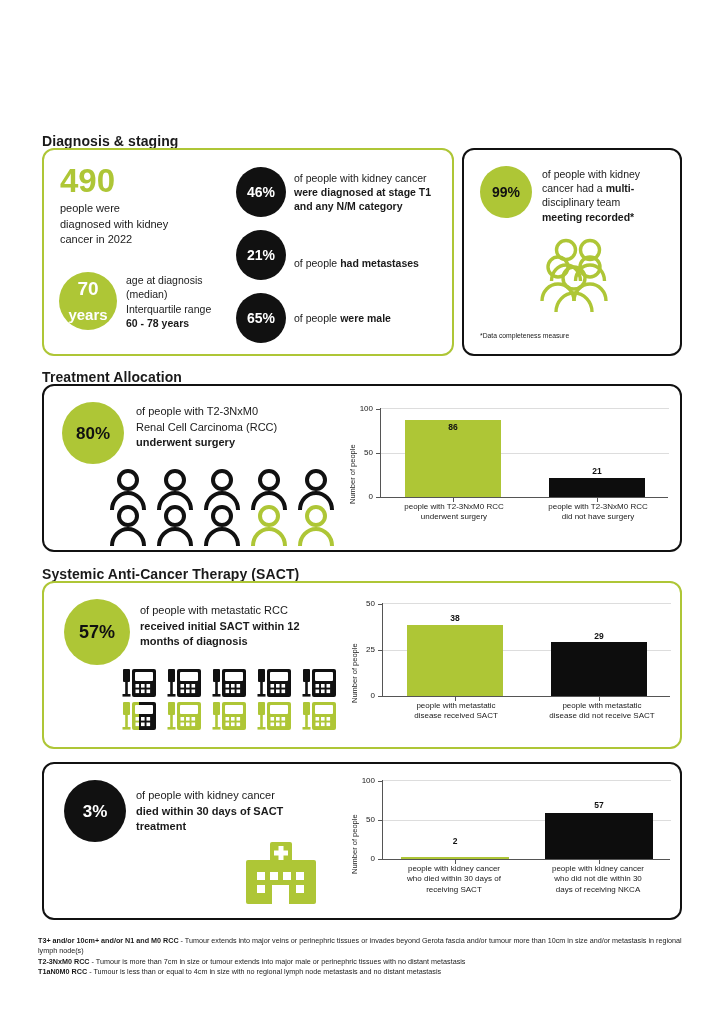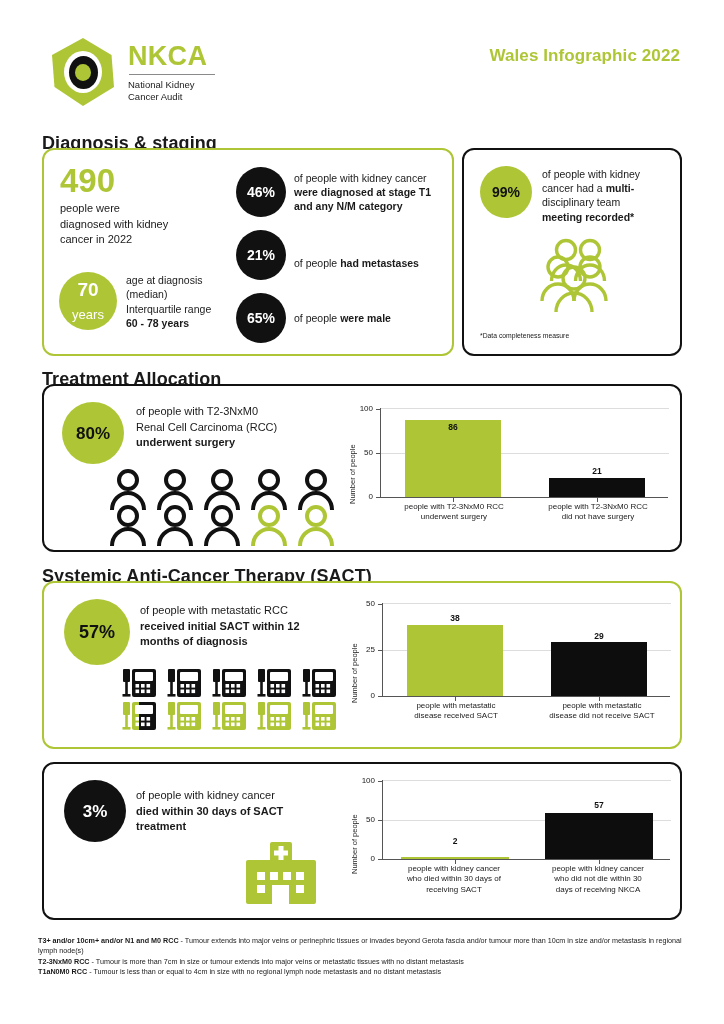--- a/index.html
+++ b/index.html
@@ -36,32 +36,32 @@
   .logo-title { font-size: 27px; font-weight: bold; color: #AEC636; letter-spacing: 0.3px; line-height: 1; }
   .logo-rule { width: 86px; height: 1px; background: #8a8a8a; margin: 4px 0 4px 1px; }
   .logo-sub { font-size: 9.5px; line-height: 1.25; color: #222; }
   .header-title {
     position: absolute; right: 44px; top: 46px;
     font-size: 17px; font-weight: bold; color: #AEC636; letter-spacing: 0.1px;
   }
 
   
   .section-label {
-    position: absolute; font-size: 18px; font-weight: bold; color: #1a1a1a; letter-spacing: 0.1px;
+    position: absolute; font-size: 14px; font-weight: bold; color: #1a1a1a; letter-spacing: 0.1px;
   }
   .panel { position: absolute; border-radius: 12px; background: #fff; }
   .panel.green { border: 2.5px solid #AEC636; }
   .panel.black { border: 2.5px solid #111111; }
 
   
   .circle { border-radius: 50%; display: flex; flex-direction: column; align-items: center; justify-content: center; }
   .circle.black { background: #111111; color: #ffffff; }
   .circle.green { background: #AEC636; color: #111111; }
   .circle .big { font-weight: bold; line-height: 1; }
-  .circle .small { font-size: 13px; line-height: 1.1; margin-top: 9px; }
+  .circle .small { font-size: 15px; line-height: 1.1; margin-top: 9px; font-weight: bold; }
 
   .stat-text { font-size: 10.5px; line-height: 1.35; color: #1a1a1a; }
 
   
   .chart { position: absolute; }
   .axis-title {
     position: absolute; font-size: 7.5px; color: #1a1a1a;
     transform: rotate(-90deg); transform-origin: left top; white-space: nowrap;
   }
   .ytick { position: absolute; font-size: 8px; color: #1a1a1a; text-align: right; width: 22px; }
@@ -87,37 +87,20 @@
   .footnotes { position: absolute; left: 38px; top: 936px; width: 660px; }
   .fn { font-size: 7.2px; line-height: 1.45; color: #1a1a1a; }
   .fn b { font-weight: bold; }
   .note-star { position: absolute; font-size: 6.8px; color: #1a1a1a; }
 </style>
 </head>
 <body>
 
 <div class="page">
 
-  <div class="header">
-    <div class="logo-wrap">
-      <div class="logo-mark">
-        <div class="logo-hex"></div>
-        <div class="logo-ring-outer"></div>
-        <div class="logo-ring-black"></div>
-        <div class="logo-dot"></div>
-      </div>
-      <div class="logo-text">
-        <div class="logo-title">NKCA</div>
-        <div class="logo-rule"></div>
-        <div class="logo-sub">National Kidney</div>
-        <div class="logo-sub">Cancer Audit</div>
-      </div>
-    </div>
-    <div class="header-title">Wales Infographic 2022</div>
-  </div>
 
   <div class="section-label" style="left:42px; top:133px;">Diagnosis &amp; staging</div>
 
   <div class="panel green" style="left:42px; top:148px; width:412px; height:208px;">
 
     <div style="position:absolute; left:16px; top:14px; font-size:33px; font-weight:bold; color:#AEC636; line-height:1;">490</div>
     <div style="position:absolute; left:16px; top:51px; font-size:11px; font-weight:normal; line-height:1.42;">
       <div>people were</div>
       <div>diagnosed with kidney</div>
       <div>cancer in 2022</div>
@@ -579,20 +562,20 @@
         <div>days of receiving NKCA</div>
       </div>
     </div>
   </div>
 
   <div class="footnotes">
     <div class="fn">
       <b>T3+ and/or 10cm+ and/or N1 and M0 RCC</b><span> - Tumour extends into major veins or perinephric tissues or invades beyond Gerota fascia and/or tumour more than 10cm in size and/or metastasis in regional lymph node(s)</span>
     </div>
     <div class="fn">
-      <b>T2-3NxM0 RCC</b><span> - Tumour is more than 7cm in size or tumour extends into major veins or metastatic tissues with no distant metastasis</span>
+      <b>T2-3NxM0 RCC</b><span> - Tumour is more than 7cm in size or tumour extends into major male or perinephric tissues with no distant metastasis</span>
     </div>
     <div class="fn">
       <b>T1aN0M0 RCC</b><span> - Tumour is less than or equal to 4cm in size with no regional lymph node metastasis and no distant metastasis</span>
     </div>
   </div>
 
 </div>
 
 </body></html>

